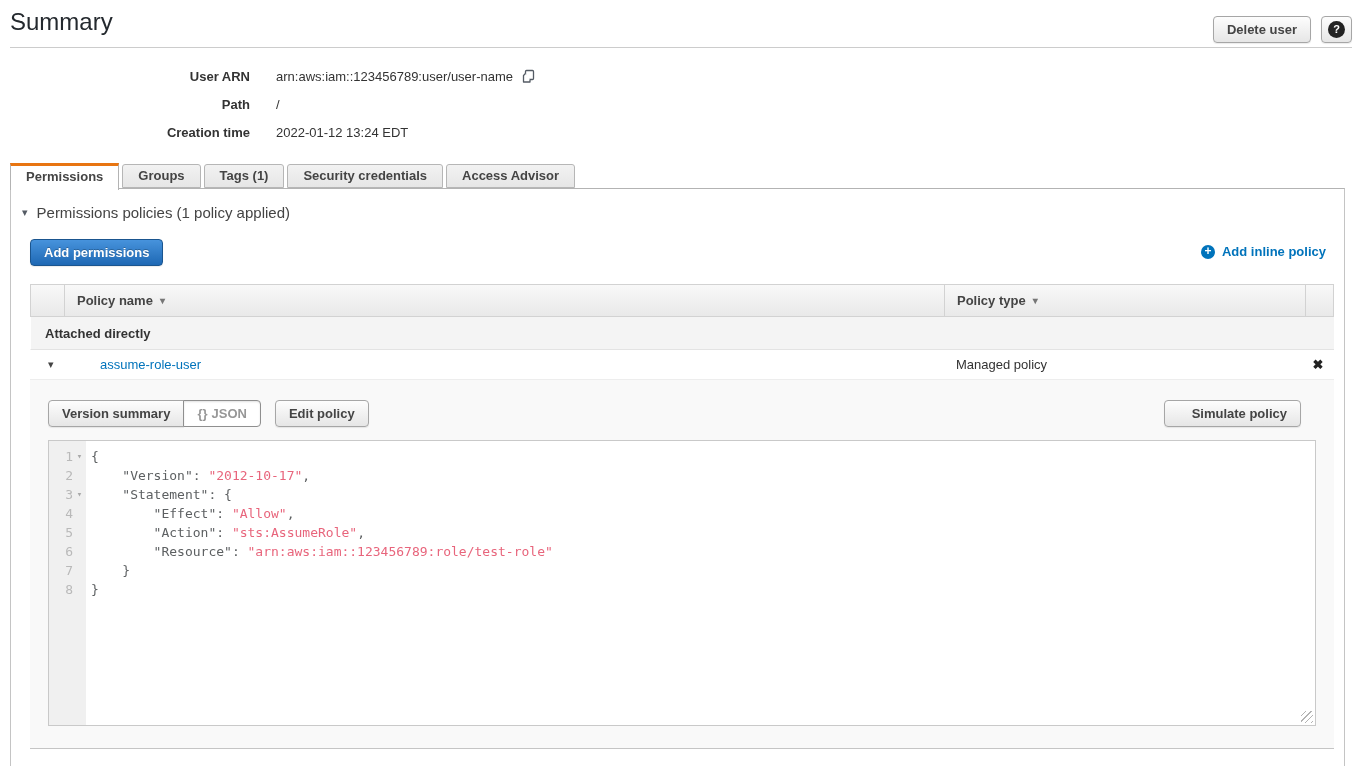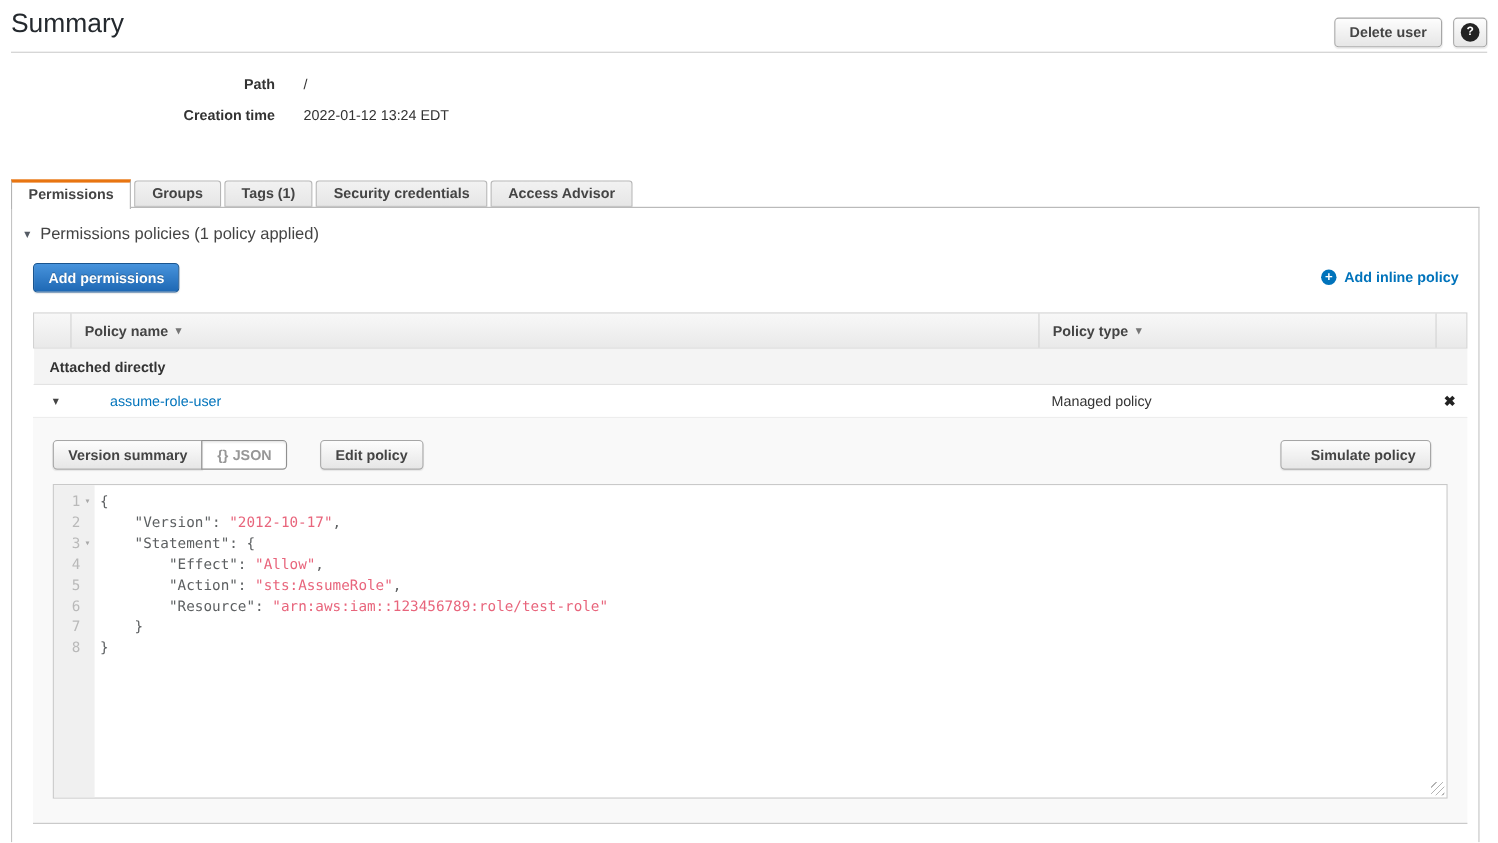--- a/index.html
+++ b/index.html
@@ -80,21 +80,21 @@
   .remove-btn { width:26px; background:none; border:none; font-size:13px; font-weight:bold; color:#222;
     cursor:pointer; text-align:center; padding:0; }
 
   
   .expanded { background:#f9f9f9; border-bottom:1px solid #c5c5c5; padding:20px 18px 22px 18px; position:relative; }
   .view-buttons { display:flex; height:27px; }
   .btn-seg-left { border-radius:4px 0 0 4px; }
   .btn-seg-right { border-radius:0 4px 4px 0; margin-left:-1px; background:#fff; color:#979797;
     border-color:#8f8f8f; box-shadow:inset 0 1px 2px rgba(0,0,0,0.12); z-index:1; }
   .btn-seg-right .braces { margin-right:4px; color:#979797; font-weight:bold; }
-  .btn-edit { margin-left:30px; }
+  .btn-edit { margin-left:14px; }
   .btn-simulate { position:absolute; right:33px; top:20px;padding-left:27px; }
 
   
   .editor { margin-top:13px; width:1268px; height:286px; border:1px solid #c9c9c9; background:#fff;
     display:flex; position:relative; overflow:hidden;
     font-family:"DejaVu Sans Mono", monospace; font-size:13px; line-height:19px; }
   .gutter { width:37px; background:#f0f0f0; padding-top:6px; color:#b9b9b9; }
   .gl { display:flex; height:19px; align-items:center; }
   .gl .num { flex:1; text-align:right; }
   .gl .fold { width:13px; font-size:9px; color:#a9a9a9; text-align:center; cursor:pointer; }
@@ -116,20 +116,32 @@
     <button class="btn">Delete user</button>
     <button class="btn btn-help">
       <span class="qcircle">?</span>
     </button>
   </div>
 
   <div class="title-divider"></div>
 
   <div class="details">
     <div class="detail-row">
+      <span class="detail-label">User ARN</span>
+      <span class="detail-value">
+        <span>arn:aws:iam::123456789:user/user-name</span>
+        <span class="copy-icon">
+          <svg width="15" height="15" viewBox="0 0 15 15">
+            <rect x="4.5" y="1.5" width="8" height="9" rx="1" fill="none" stroke="#545b64" stroke-width="1.3"></rect>
+            <path d="M4.5 4.5 L2.5 6.5 L2.5 13 L9 13 L9 10.5" fill="#fff" stroke="#545b64" stroke-width="1.3" stroke-linejoin="round"></path>
+          </svg>
+        </span>
+      </span>
+    </div>
+    <div class="detail-row">
       <span class="detail-label">Path</span>
       <span class="detail-value">/</span>
     </div>
     <div class="detail-row">
       <span class="detail-label">Creation time</span>
       <span class="detail-value">2022-01-12 13:24 EDT</span>
     </div>
   </div>
 
   <div class="tabs">

